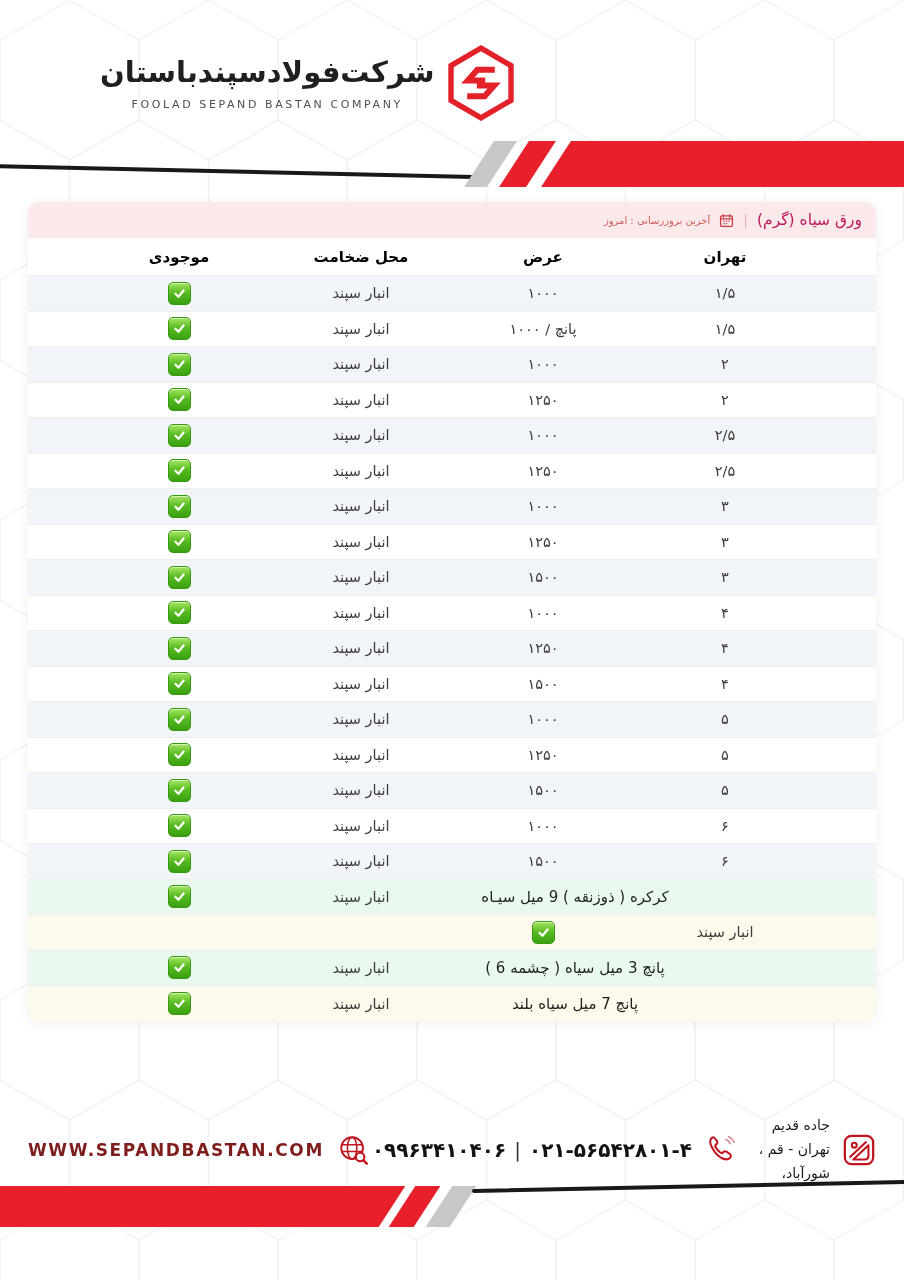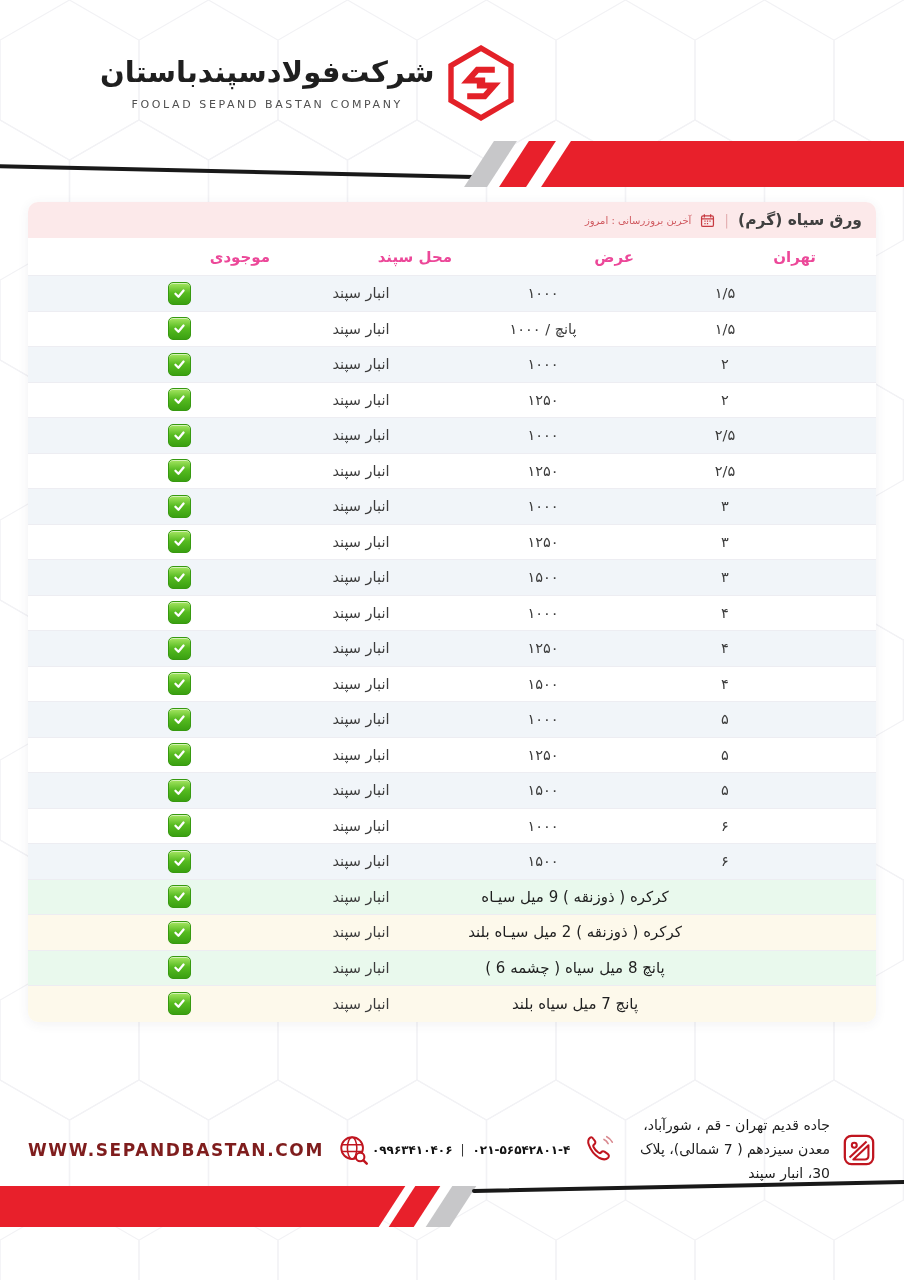--- a/index.html
+++ b/index.html
@@ -32,30 +32,30 @@
   
   .price-table{
     position:absolute;left:28px;top:202px;width:848px;z-index:2;
     border-radius:10px;overflow:hidden;box-shadow:0 2px 12px rgba(50,50,80,.07);
     direction:rtl;background:#fff;
   }
   .title-bar{
     height:36px;background:#fce9ea;display:flex;align-items:center;gap:9px;
     padding:0 14px;box-sizing:border-box;
   }
-  .title-bar .t-title{font-size:15.5px;font-weight:bold;color:#404040;}
+  .title-bar .t-title{font-size:15.5px;font-weight:normal;color:#be185d;}
   .title-bar .t-pipe{font-size:14px;color:#e5b0b3;}
   .title-bar .t-update{font-size:10px;color:#d05a60;}
   .grid-row{
     display:grid;grid-template-columns:repeat(4,1fr);align-items:center;
     padding:0 60px;box-sizing:border-box;height:35.5px;border-bottom:1px solid #ededf2;
   }
   .head-row{height:38px;background:#ffffff;font-weight:bold;font-size:15px;color:#141414;}
   .cell{text-align:center;font-size:14.5px;color:#3c3c3c;}
-  .head-row .cell{color:#ec4899;font-size:15px;text-align:right;}
+  .head-row .cell{color:#000000;font-size:15px;}
   .row-gray{background:#f1f5f9;}
   .row-white{background:#ffffff;}
   .row-green{background:#e9f9ed;}
   .row-cream{background:#fdf9eb;}
   .srow .label-cell{grid-column:1 / 3;text-align:center;font-size:15px;color:#1f1f1f;padding-left:0;padding-right:118px;}
   .rows-host > .grid-row:last-child{border-bottom:none;}
   .check{
     display:inline-flex;width:21px;height:21px;border-radius:5px;align-items:center;justify-content:center;
     background:linear-gradient(180deg,#a6e662 0%,#56bb20 48%,#3aa011 100%);
     border:1px solid #379910;box-shadow:inset 0 1px 0 rgba(255,255,255,.55);
@@ -63,21 +63,21 @@
   .check svg{display:block;}
   .check-cell{display:flex;justify-content:center;}
 
   
   .contacts{
     position:absolute;top:1086px;left:28px;width:848px;z-index:2;
     display:flex;direction:rtl;justify-content:space-between;align-items:center;
   }
   .cgroup{display:flex;direction:rtl;align-items:center;gap:12px;margin-top:28px;}
   .addr-text{text-align:right;font-size:14px;color:#1c1c1c;line-height:1.7;}
-  .phone-nums{direction:ltr;display:flex;align-items:center;gap:8px;font-size:12px;font-weight:600;color:#121212;}
+  .phone-nums{direction:ltr;display:flex;align-items:center;gap:8px;font-size:20px;font-weight:600;color:#121212;}
   .num{unicode-bidi:bidi-override;direction:ltr;}
   .p-sep{color:#333;font-weight:400;}
   .site-text{direction:ltr;font-size:17px;font-weight:bold;letter-spacing:1.6px;color:#7f1d1d;}
   .cicon{flex:0 0 auto;display:flex;}
 </style>
 </head>
 <body dir="rtl">
 
 <svg class="layer bg-pattern" width="904" height="1280" xmlns="http://www.w3.org/2000/svg">
   <defs>
@@ -123,21 +123,21 @@
           <path d="M7 2 V7 M17 2 V7 M3 9.5 H21" stroke="#c73a41" stroke-width="2"></path>
           <path d="M7 13 H9 M11 13 H13 M15 13 H17 M7 17 H9 M11 17 H13" stroke="#c73a41" stroke-width="2"></path>
         </svg>
       </span>
       <span class="t-update">آخرین بروزرسانی : امروز</span>
     </div>
 
     <div class="grid-row head-row">
       <span class="cell">تهران</span>
       <span class="cell">عرض</span>
-      <span class="cell">محل سپند</span>
+      <span class="cell">محل ضخامت</span>
       <span class="cell">موجودی</span>
     </div>
 
     <div class="rows-host">
   <div class="grid-row row row-gray">
     <span class="cell">۱/۵</span>
     <span class="cell">۱۰۰۰</span>
     <span class="cell">انبار سپند</span>
     <span class="cell check-cell">
       <span class="check">
@@ -362,33 +362,32 @@
     <span class="cell check-cell">
       <span class="check">
         <svg width="13" height="13" viewBox="0 0 24 24" fill="none" xmlns="http://www.w3.org/2000/svg">
           <path d="M4.5 12.5 L10 18 L19.5 6.5" stroke="#ffffff" stroke-width="4.2" stroke-linecap="round" stroke-linejoin="round"></path>
         </svg>
       </span>
     </span>
   </div>
 
   <div class="grid-row srow row-cream">
-    <span class="cell label-cell">کرکره ( ذوزنقه ) 2 میل سیـاه بلند</span>
     <span class="cell">انبار سپند</span>
     <span class="cell check-cell">
       <span class="check">
         <svg width="13" height="13" viewBox="0 0 24 24" fill="none" xmlns="http://www.w3.org/2000/svg">
           <path d="M4.5 12.5 L10 18 L19.5 6.5" stroke="#ffffff" stroke-width="4.2" stroke-linecap="round" stroke-linejoin="round"></path>
         </svg>
       </span>
     </span>
   </div>
 
   <div class="grid-row srow row-green">
-    <span class="cell label-cell">پانچ 8 میل سیاه ( چشمه 6 )</span>
+    <span class="cell label-cell">پانچ 3 میل سیاه ( چشمه 6 )</span>
     <span class="cell">انبار سپند</span>
     <span class="cell check-cell">
       <span class="check">
         <svg width="13" height="13" viewBox="0 0 24 24" fill="none" xmlns="http://www.w3.org/2000/svg">
           <path d="M4.5 12.5 L10 18 L19.5 6.5" stroke="#ffffff" stroke-width="4.2" stroke-linecap="round" stroke-linejoin="round"></path>
         </svg>
       </span>
     </span>
   </div>
 
@@ -412,21 +411,20 @@
       <span class="cicon">
         <svg width="34" height="34" viewBox="0 0 36 36" fill="none" xmlns="http://www.w3.org/2000/svg">
           <rect x="3" y="3" width="30" height="30" rx="7" stroke="#c0151f" stroke-width="2.4"></rect>
           <path d="M8 26 L26 9" stroke="#c0151f" stroke-width="2.2"></path>
           <path d="M12 28 L28 13 L28 24 Q28 28 24 28 Z" stroke="#c0151f" stroke-width="2.2" stroke-linejoin="round"></path>
           <circle cx="13" cy="13" r="2.6" stroke="#c0151f" stroke-width="2.2"></circle>
         </svg>
       </span>
       <div class="addr-text">
         <div>جاده قدیم تهران - قم ، شورآباد،</div>
-        <div>معدن سیزدهم ( 7 شمالی)، پلاک 30، انبار سپند</div>
       </div>
     </div>
 
     <div class="cgroup">
       <span class="cicon">
         <svg width="33" height="33" viewBox="0 0 36 36" fill="none" xmlns="http://www.w3.org/2000/svg">
           <path d="M9 5 C7 6.5 6 9 7.5 13 C9.5 18.5 13 23.5 18.5 27 C23 29.5 26.5 29 28.5 27 C29.8 25.6 29.5 24 28 22.8 L24.5 20.4 C23.2 19.6 22 19.8 21 21 C20.2 22 19 22.2 17.8 21.3 C15.6 19.8 13.8 17.8 12.7 15.6 C12 14.3 12.2 13.2 13.3 12.4 C14.7 11.4 15 10 14 8.7 L12 6 C11.2 4.8 10 4.3 9 5 Z" stroke="#c0151f" stroke-width="2.2" stroke-linejoin="round"></path>
           <path d="M24 7 Q27 8.5 28.5 11.5" stroke="#d98a90" stroke-width="1.8" stroke-linecap="round"></path>
           <path d="M27 4 Q31 6 33 10" stroke="#d98a90" stroke-width="1.8" stroke-linecap="round"></path>
         </svg>

